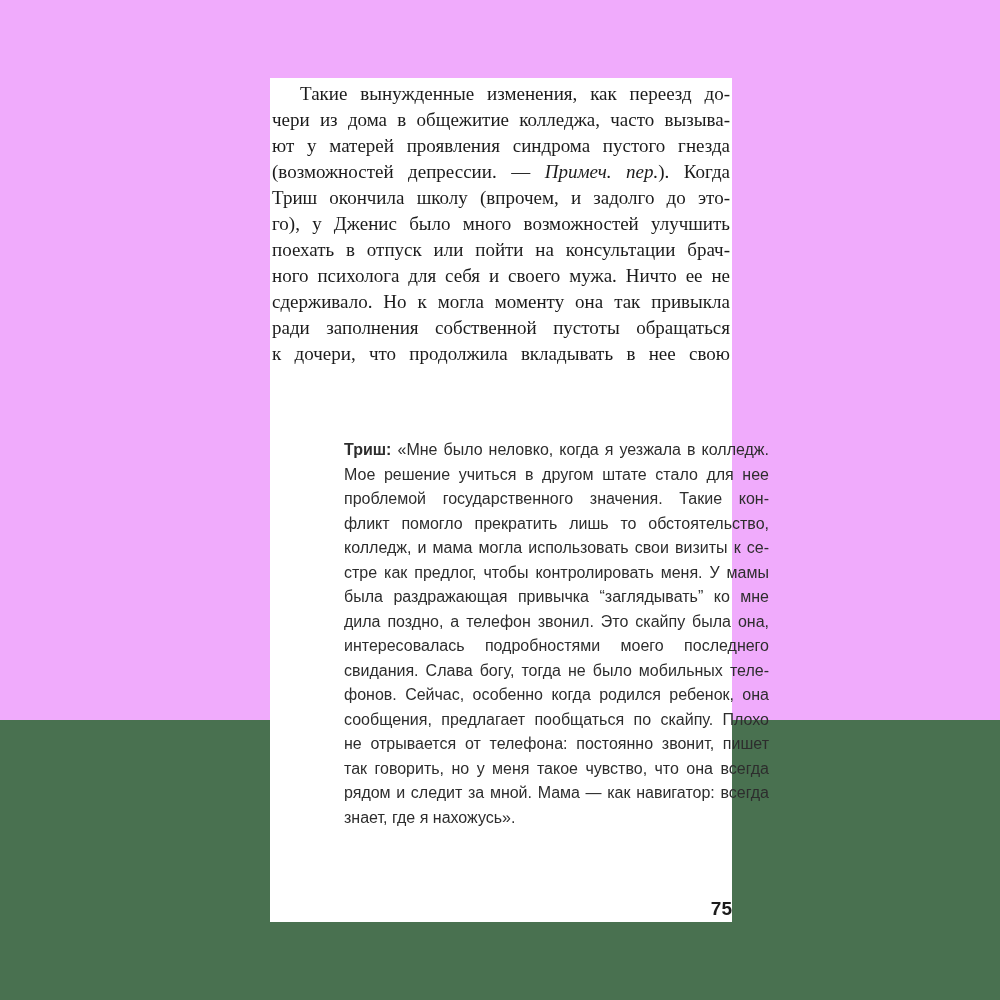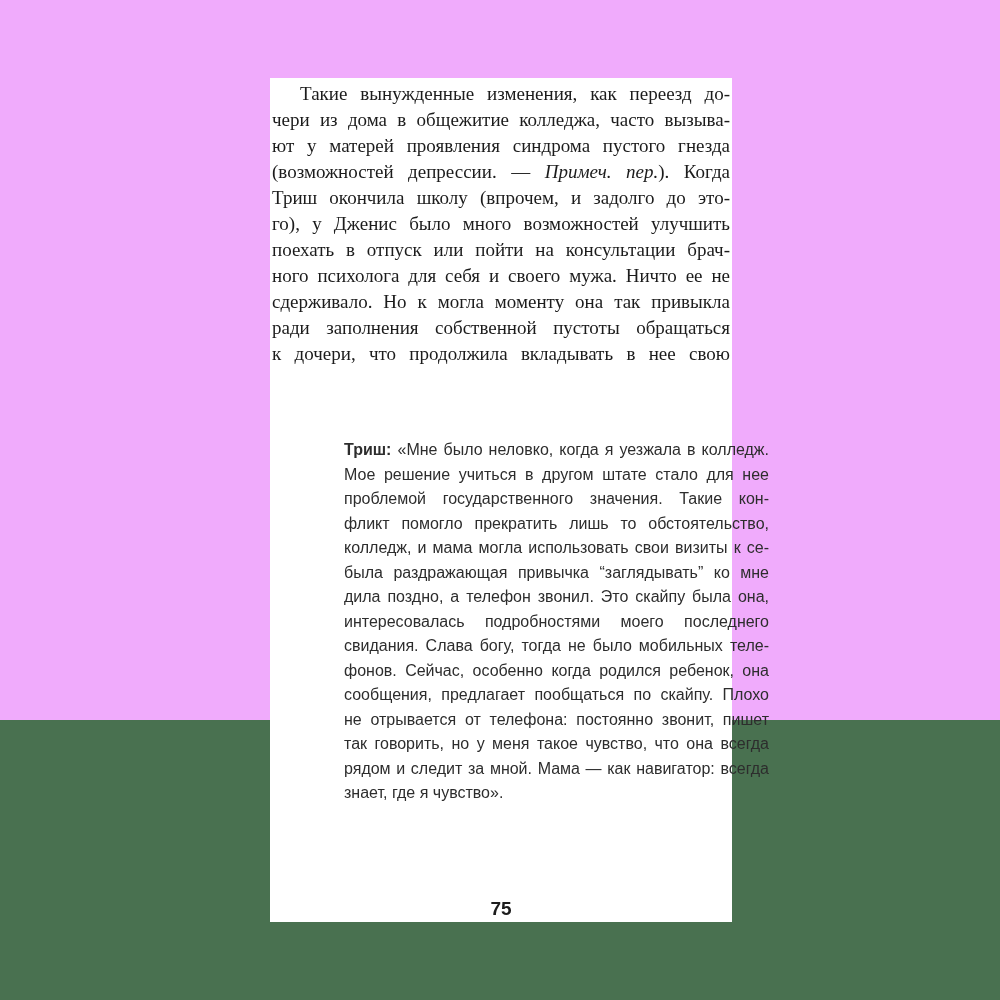--- a/index.html
+++ b/index.html
@@ -56,21 +56,21 @@
   .line.first {
     text-indent: 28px;
   }
   .italic { font-style: italic; }
   .bold { font-weight: bold; }
   .page-number {
     position: absolute;
     bottom: 2px;
     left: 0;
     width: 100%;
-    text-align: center;
+    text-align: right;
     font-family: "Liberation Sans", sans-serif;
     font-weight: bold;
     font-size: 19px;
     color: #1c1c1c;
   }
 </style>
 </head>
 <body>
 
 <div class="canvas">
@@ -89,28 +89,29 @@
       <div class="line">ради заполнения собственной пустоты обращаться</div>
       <div class="line">к дочери, что продолжила вкладывать в нее свою</div>
     </div>
 
     <div class="quote">
       <div class="line"><span class="bold">Триш:</span><span> «Мне было неловко, когда я уезжала в колледж.</span></div>
       <div class="line">Мое решение учиться в другом штате стало для нее</div>
       <div class="line">проблемой государственного значения. Такие кон-</div>
       <div class="line">фликт помогло прекратить лишь то обстоятельство,</div>
       <div class="line">колледж, и мама могла использовать свои визиты к се-</div>
+      <div class="line">стре как предлог, чтобы контролировать меня. У мамы</div>
       <div class="line">была раздражающая привычка “заглядывать” ко мне</div>
       <div class="line">дила поздно, а телефон звонил. Это скайпу была она,</div>
       <div class="line">интересовалась подробностями моего последнего</div>
       <div class="line">свидания. Слава богу, тогда не было мобильных теле-</div>
       <div class="line">фонов. Сейчас, особенно когда родился ребенок, она</div>
       <div class="line">сообщения, предлагает пообщаться по скайпу. Плохо</div>
       <div class="line">не отрывается от телефона: постоянно звонит, пишет</div>
       <div class="line">так говорить, но у меня такое чувство, что она всегда</div>
       <div class="line">рядом и следит за мной. Мама — как навигатор: всегда</div>
-      <div class="line last">знает, где я чувство».</div>
+      <div class="line last">знает, где я нахожусь».</div>
     </div>
 
     <div class="page-number">75</div>
 
   </div>
 </div>
 
 </body></html>

